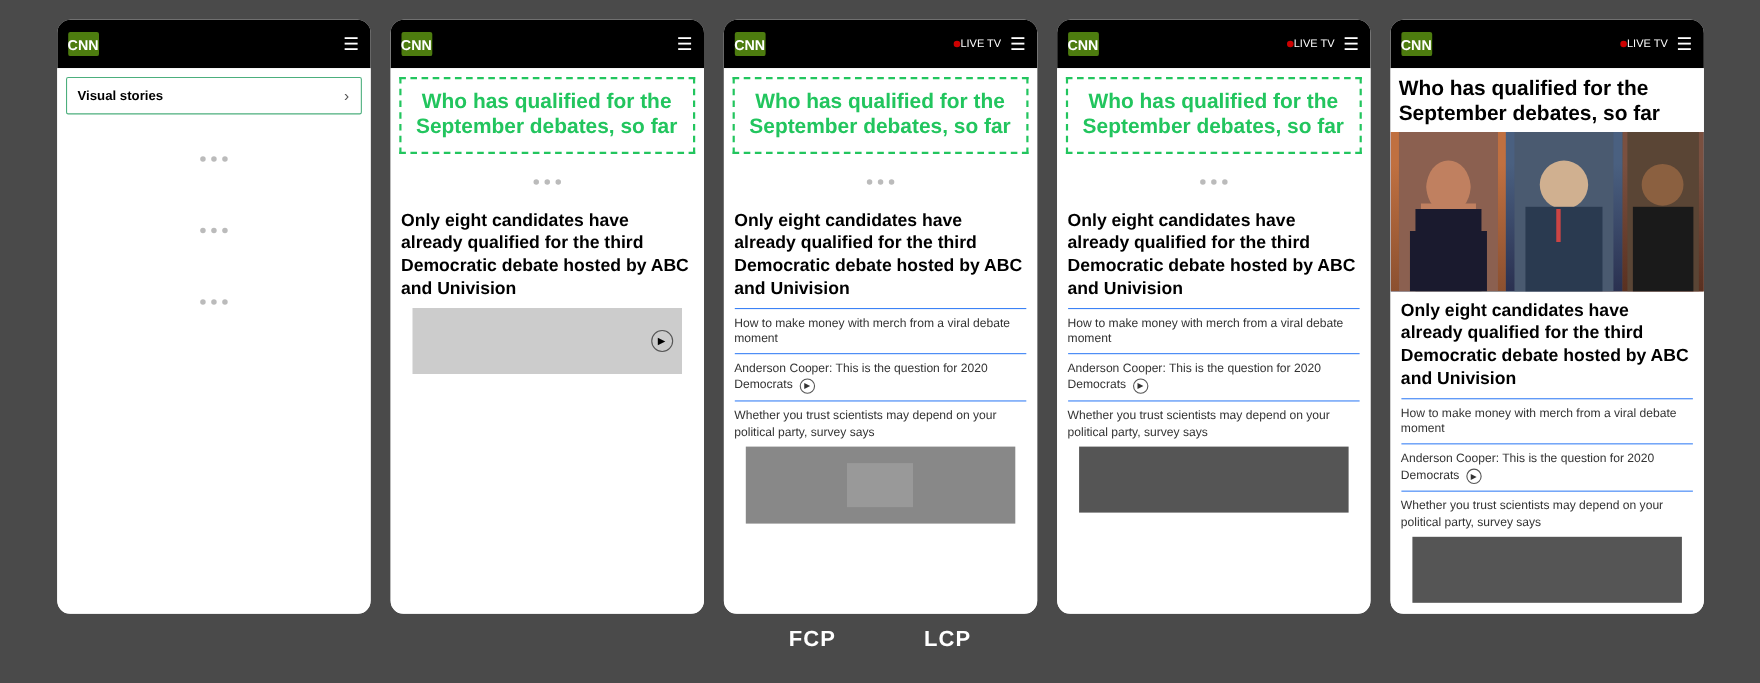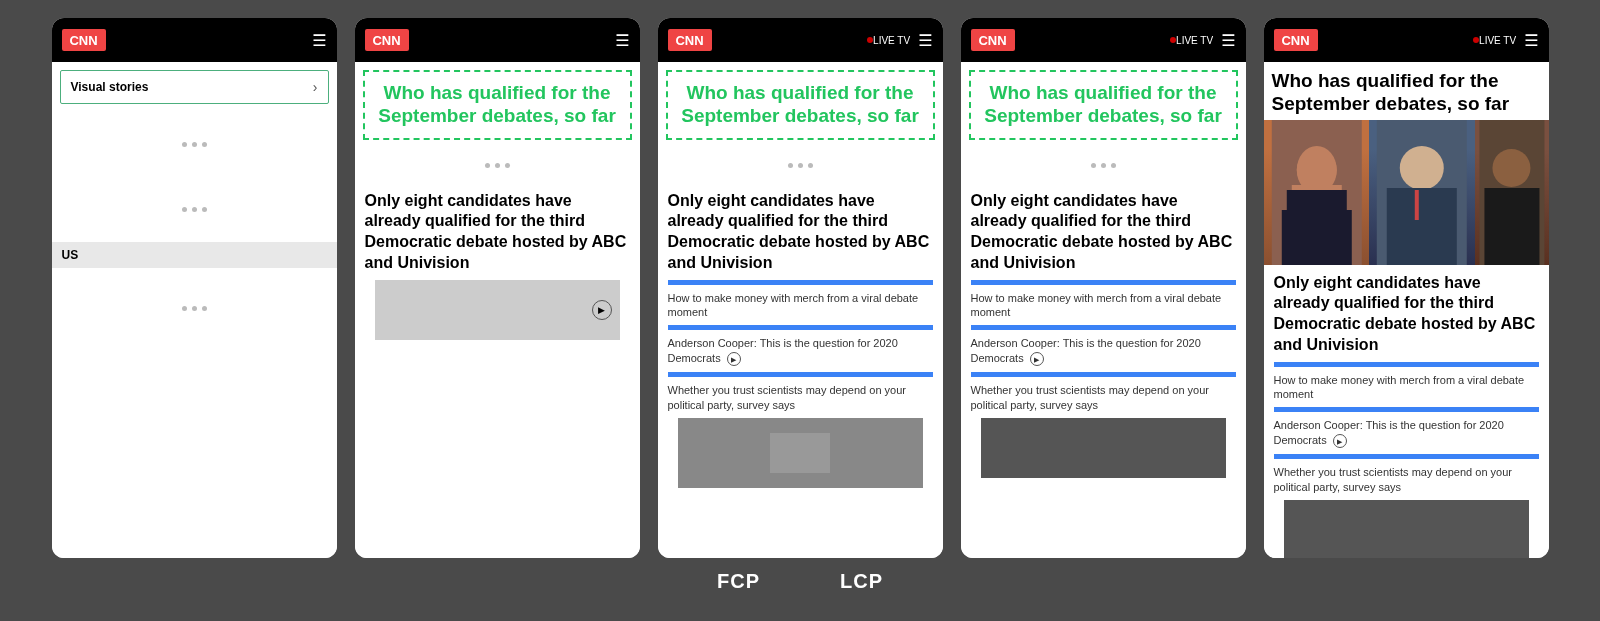--- a/index.html
+++ b/index.html
@@ -42,25 +42,25 @@
       background: #000;
       height: 44px;
       display: flex;
       align-items: center;
       justify-content: space-between;
       padding: 0 10px;
       flex-shrink: 0;
     }
 
     .cnn-logo {
-      background: #ef4444;
+      background: #4d7c0f;
       color: #fff;
       font-weight: 900;
       font-size: 13px;
-      width: 44px;
+      width: 28px;
       height: 22px;
       display: flex;
       align-items: center;
       justify-content: center;
       border-radius: 2px;
     }
 
     .header-right {
       display: flex;
       align-items: center;
@@ -170,21 +170,21 @@
       color: #000;
       line-height: 1.3;
       margin-bottom: 6px;
     }
 
     .article-sub {
       font-size: 11px;
       color: #333;
       line-height: 1.3;
       margin-bottom: 6px;
-      border-top: 5px solid #3b82f6;
+      border-top: 1px solid #3b82f6;
       padding-top: 6px;
     }
 
     .play-icon {
       display: inline-flex;
       align-items: center;
       justify-content: center;
       width: 14px;
       height: 14px;
       border-radius: 50%;
@@ -299,21 +299,20 @@
       <div class="dots-row">
         <div class="dot"></div>
         <div class="dot"></div>
         <div class="dot"></div>
       </div>
       <div class="dots-row">
         <div class="dot"></div>
         <div class="dot"></div>
         <div class="dot"></div>
       </div>
-      <div class="us-section">US</div>
       <div class="dots-row">
         <div class="dot"></div>
         <div class="dot"></div>
         <div class="dot"></div>
       </div>
     </div>
   </div>
 
   <div class="phone-frame">
     <div class="cnn-header">

